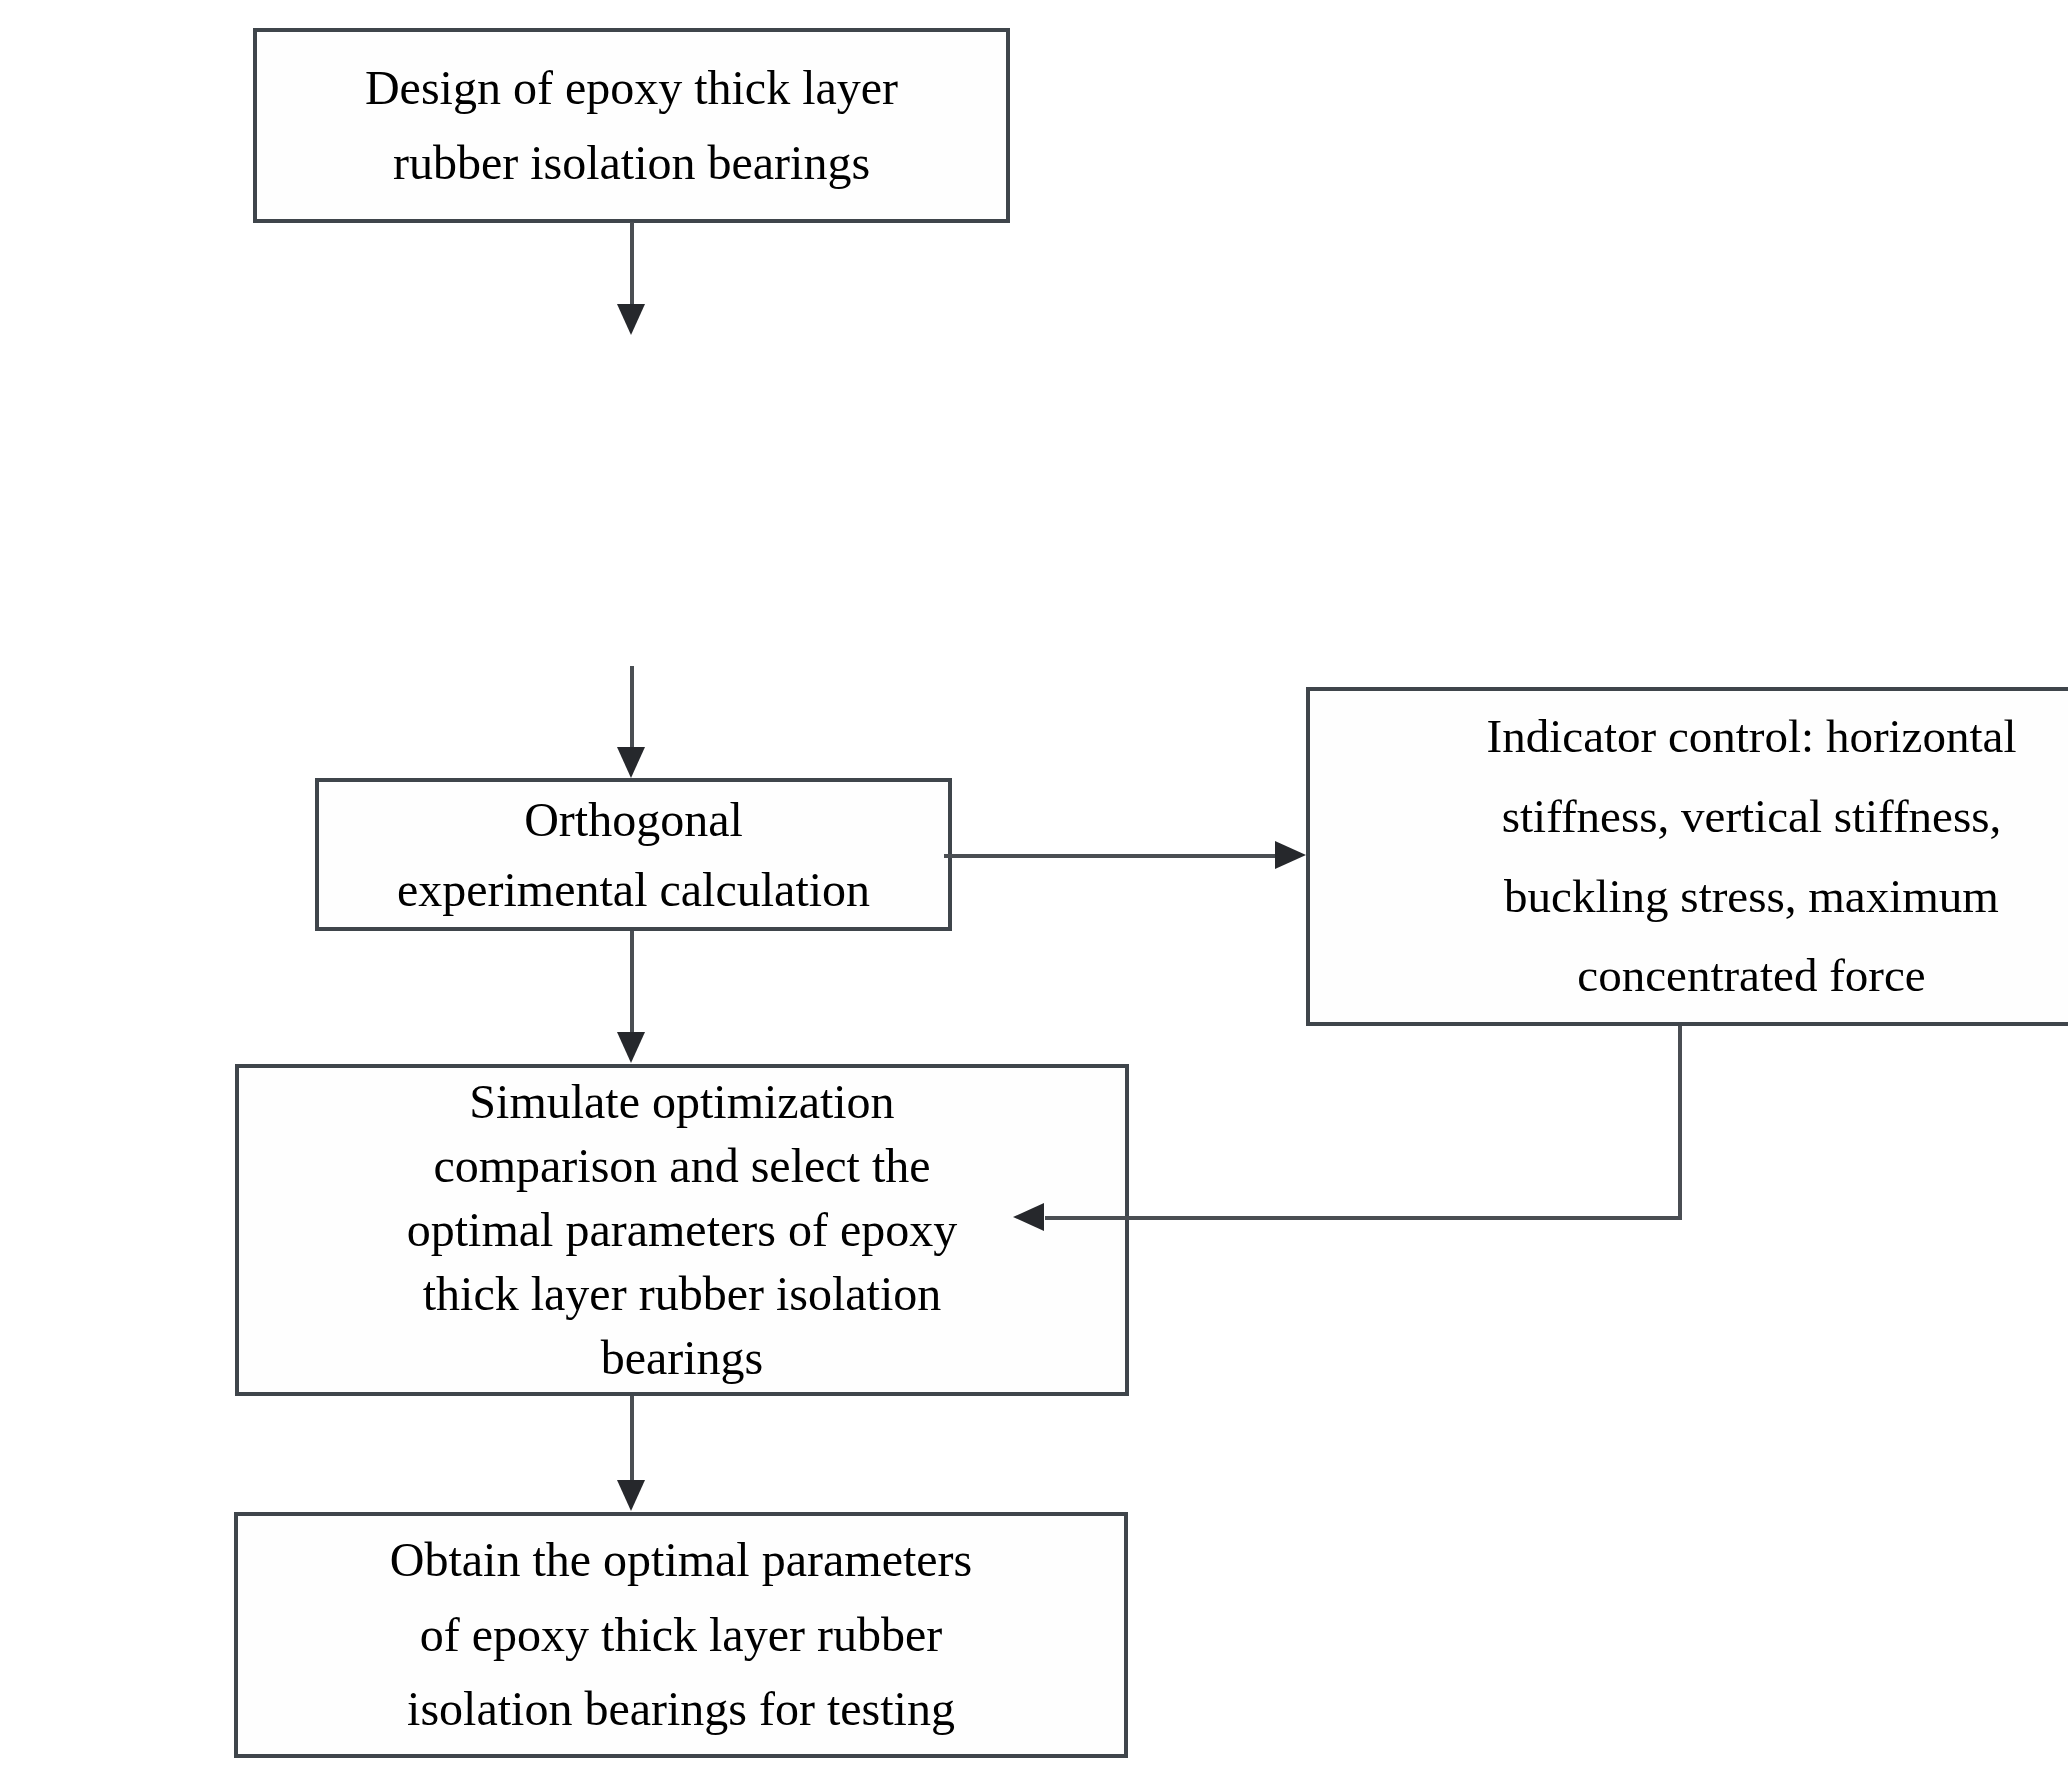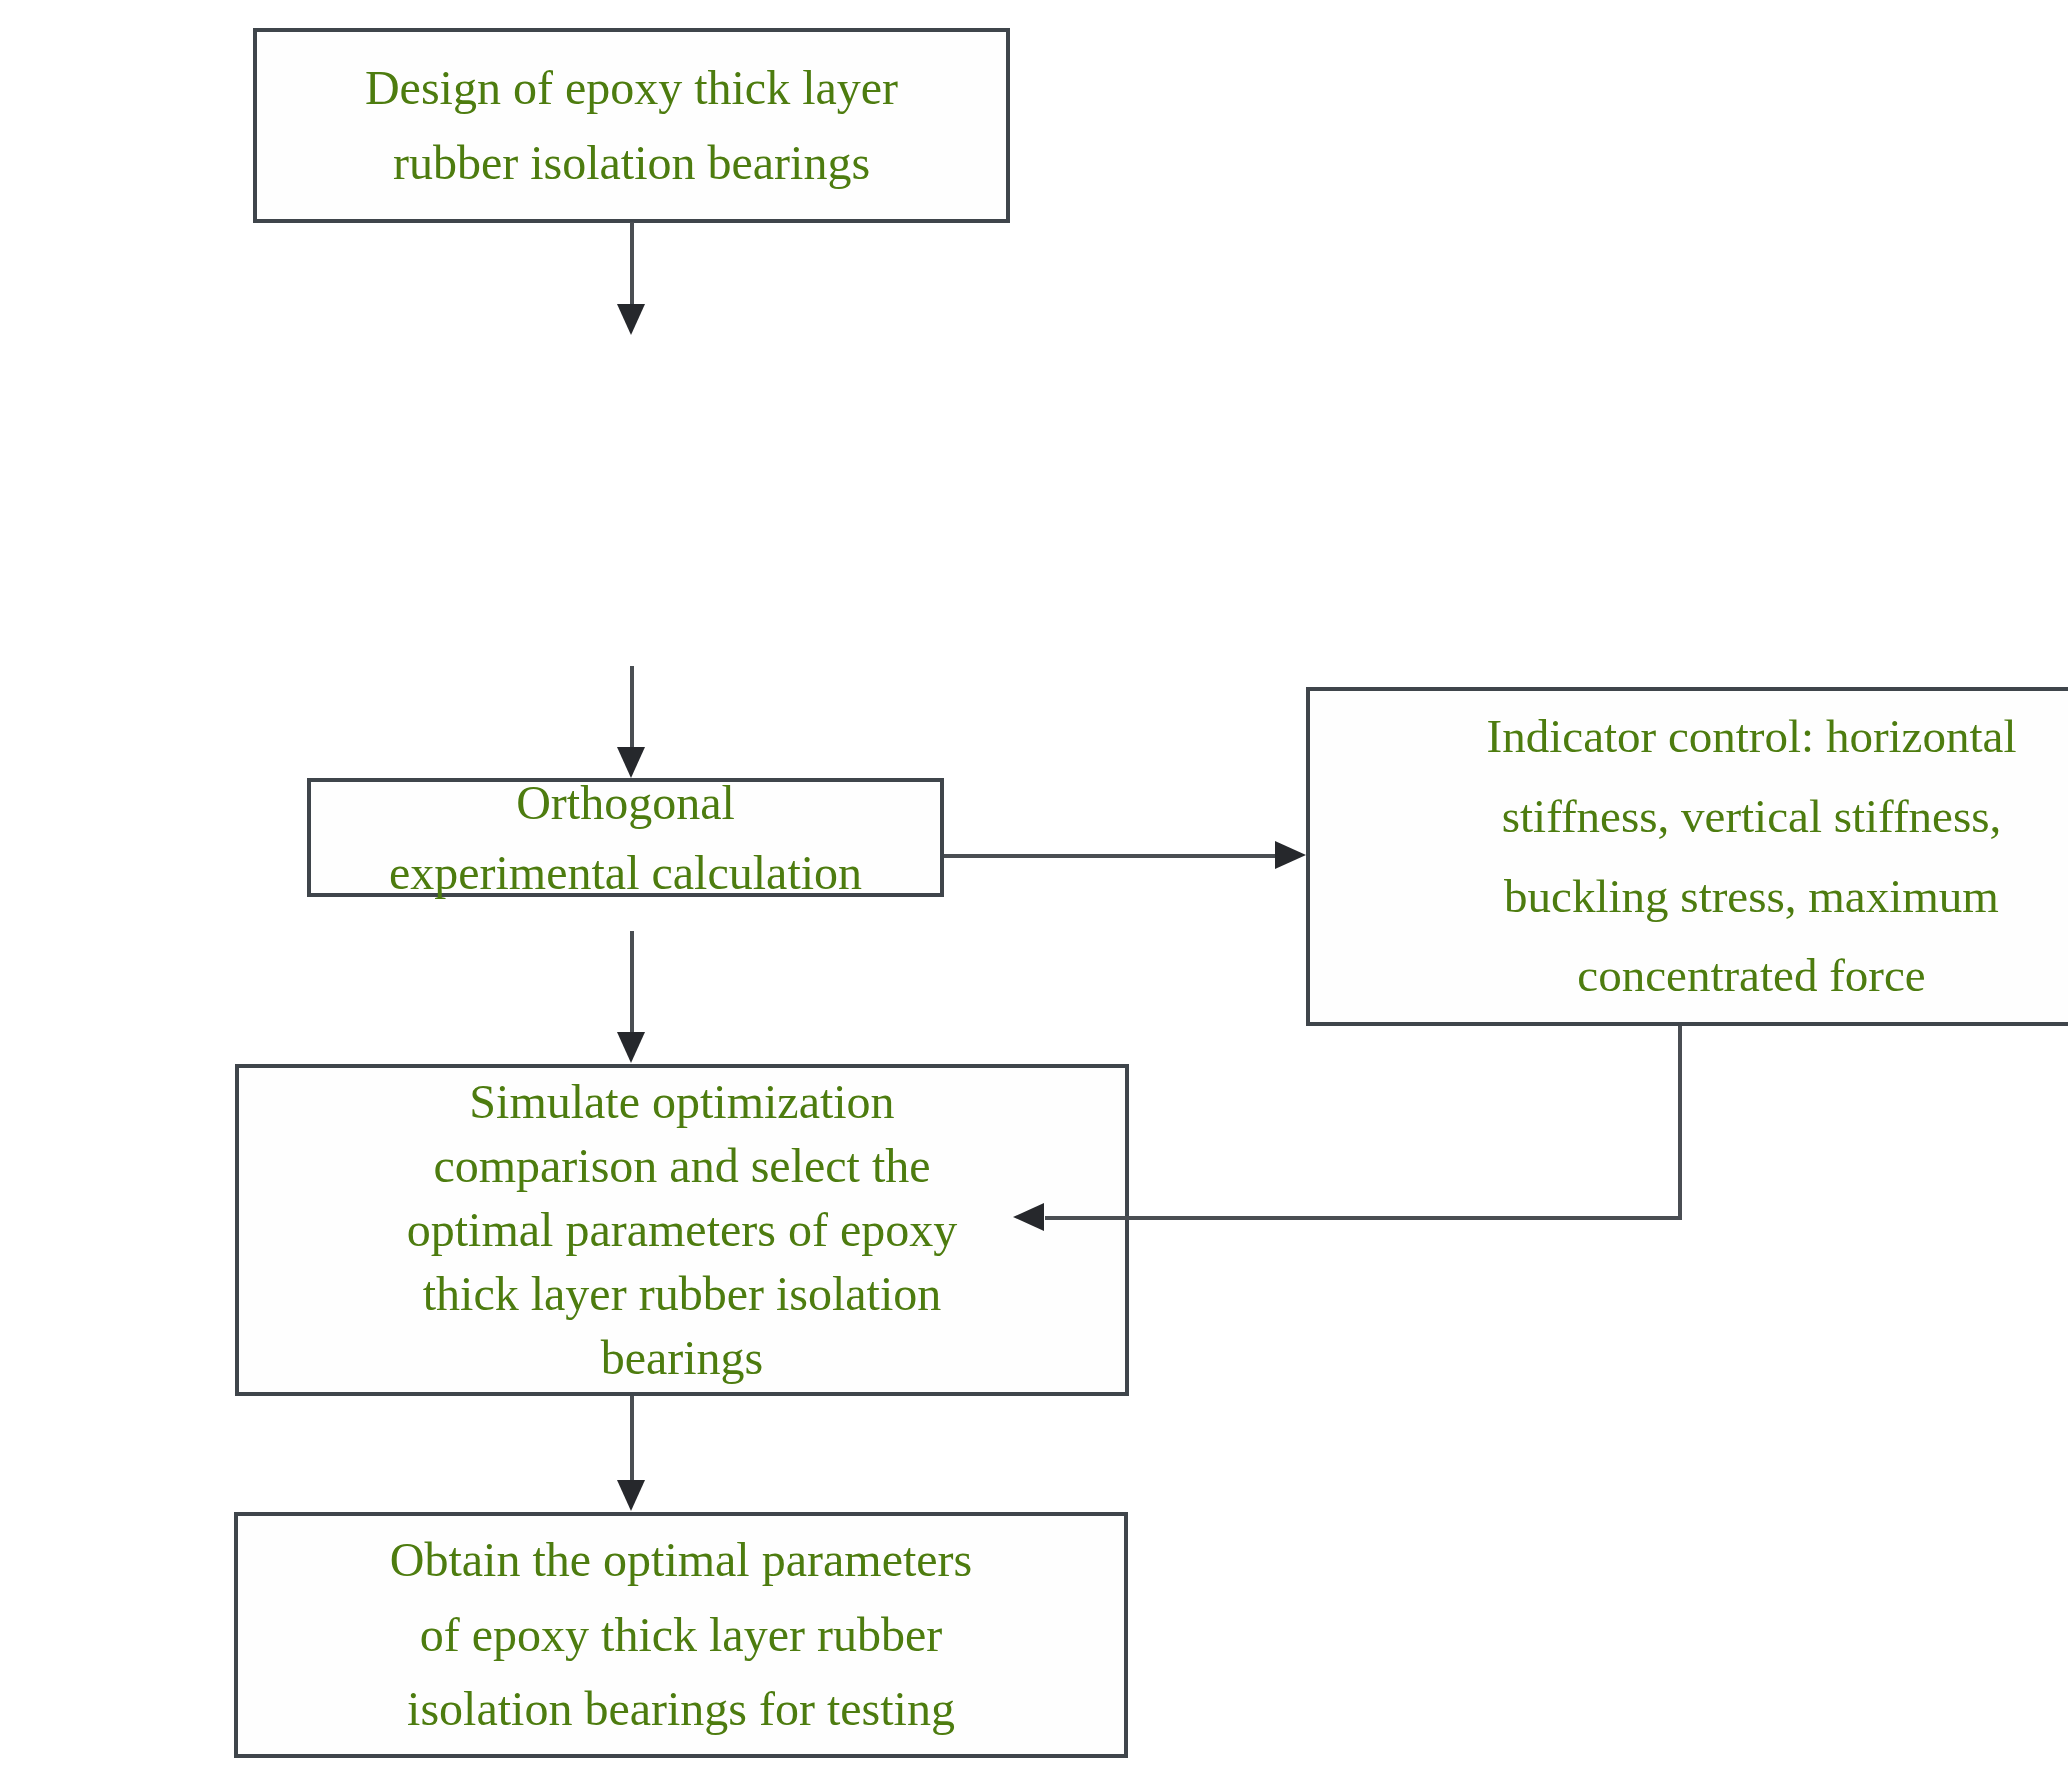--- a/index.html
+++ b/index.html
@@ -14,33 +14,33 @@
     height: 1778px;
     background: #ffffff;
     font-family: "Liberation Serif", "DejaVu Serif", serif;
     overflow: hidden;
   }
   .node {
     position: absolute;
     box-sizing: border-box;
     border: 4.3px solid #3f454b;
     background: #fefefe;
-    color: #4d7c0f;
+    color: #000000;
     display: flex;
     align-items: center;
     justify-content: center;
     text-align: center;
     white-space: pre-line;
     font-size: 48px;
     line-height: 1.55;
     padding: 23px 12px;
   }
   .node-design     { left: 253px;  top: 28px;   width: 757px; height: 195px; }
   .node-select     { left: 17.3px;   top: 336px;  width: 1206px; height: 330px; font-size: 48px; line-height: 1.66; }
-  .node-orthogonal { left: 307px;  top: 778px;  width: 637px; height: 119px; line-height: 1.45; text-align: center; }
+  .node-orthogonal { left: 315px;  top: 778px;  width: 637px; height: 153px; line-height: 1.45; text-align: center; }
   .node-indicator  { left: 1306px; top: 687px;  width: 891px; height: 339px; font-size: 47px; line-height: 1.7; }
   .node-simulate   { left: 235px;  top: 1064px; width: 894px; height: 332px; line-height: 1.33; }
   .node-obtain     { left: 234px;  top: 1512px; width: 894px; height: 246px; line-height: 1.55; }
 
   .shaft {
     position: absolute;
     background: #4a4e53;
   }
   .shaft-v { width: 3.5px; }
   .shaft-h { height: 3.5px; }

